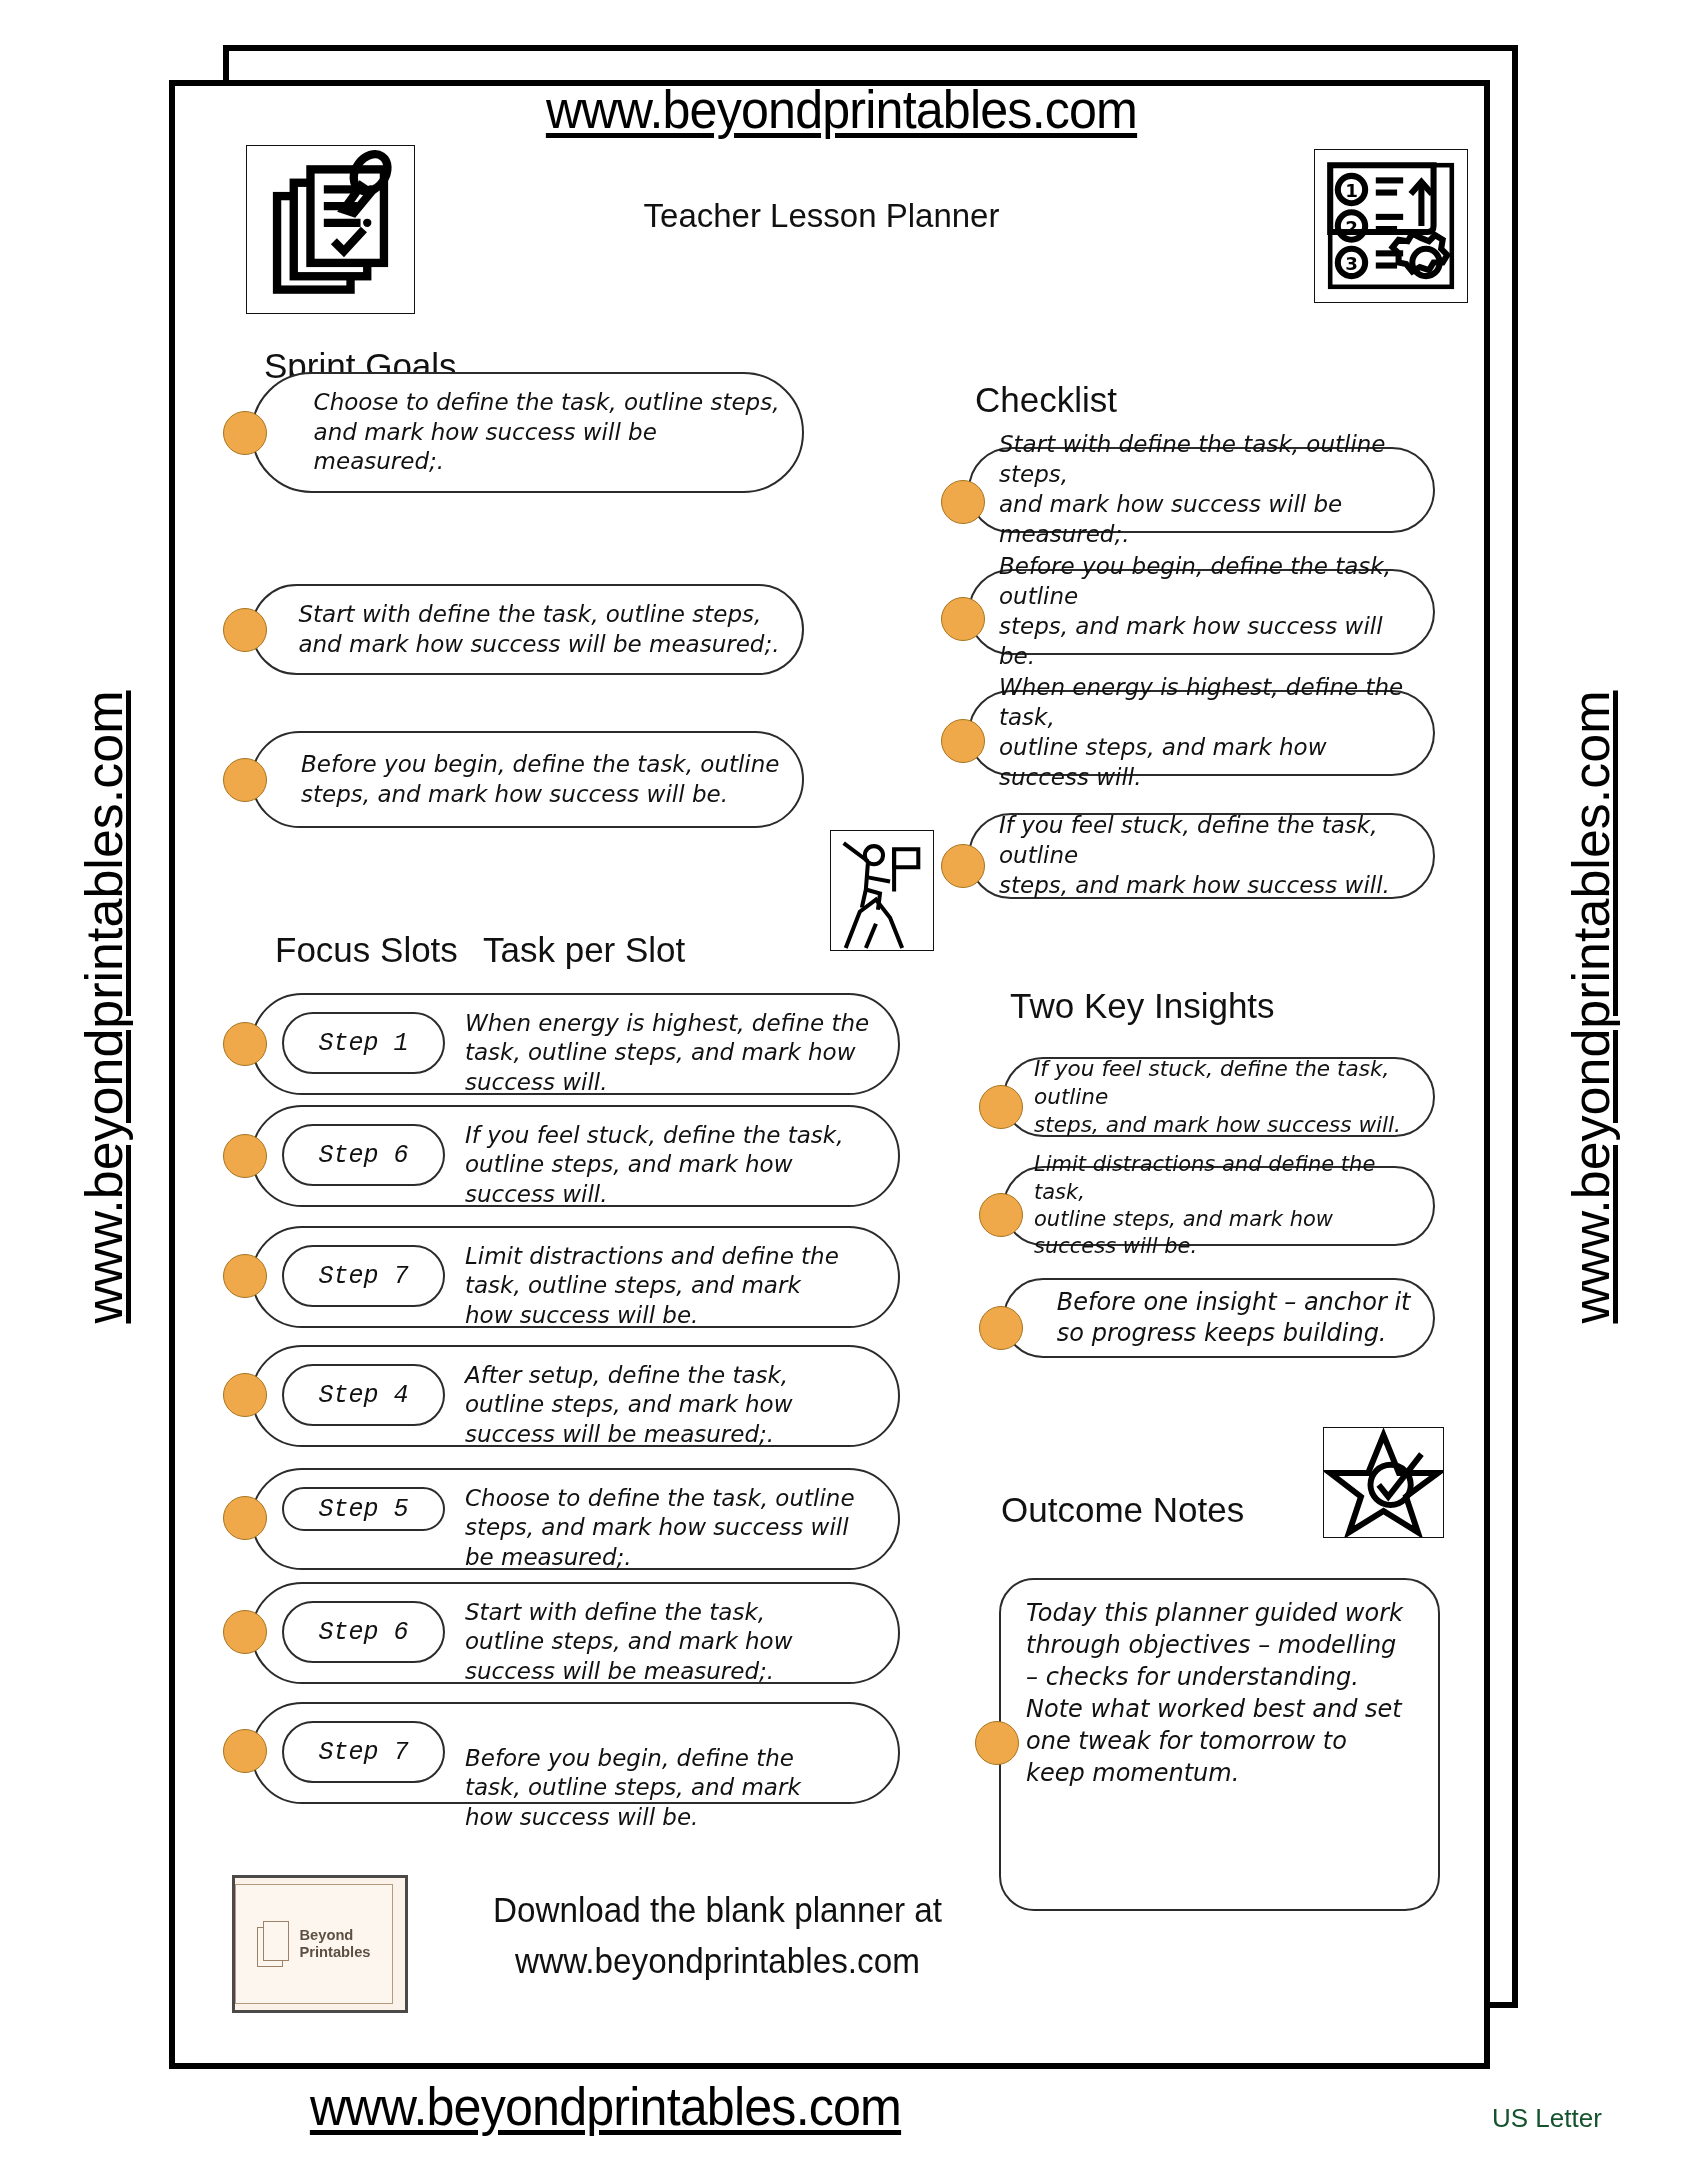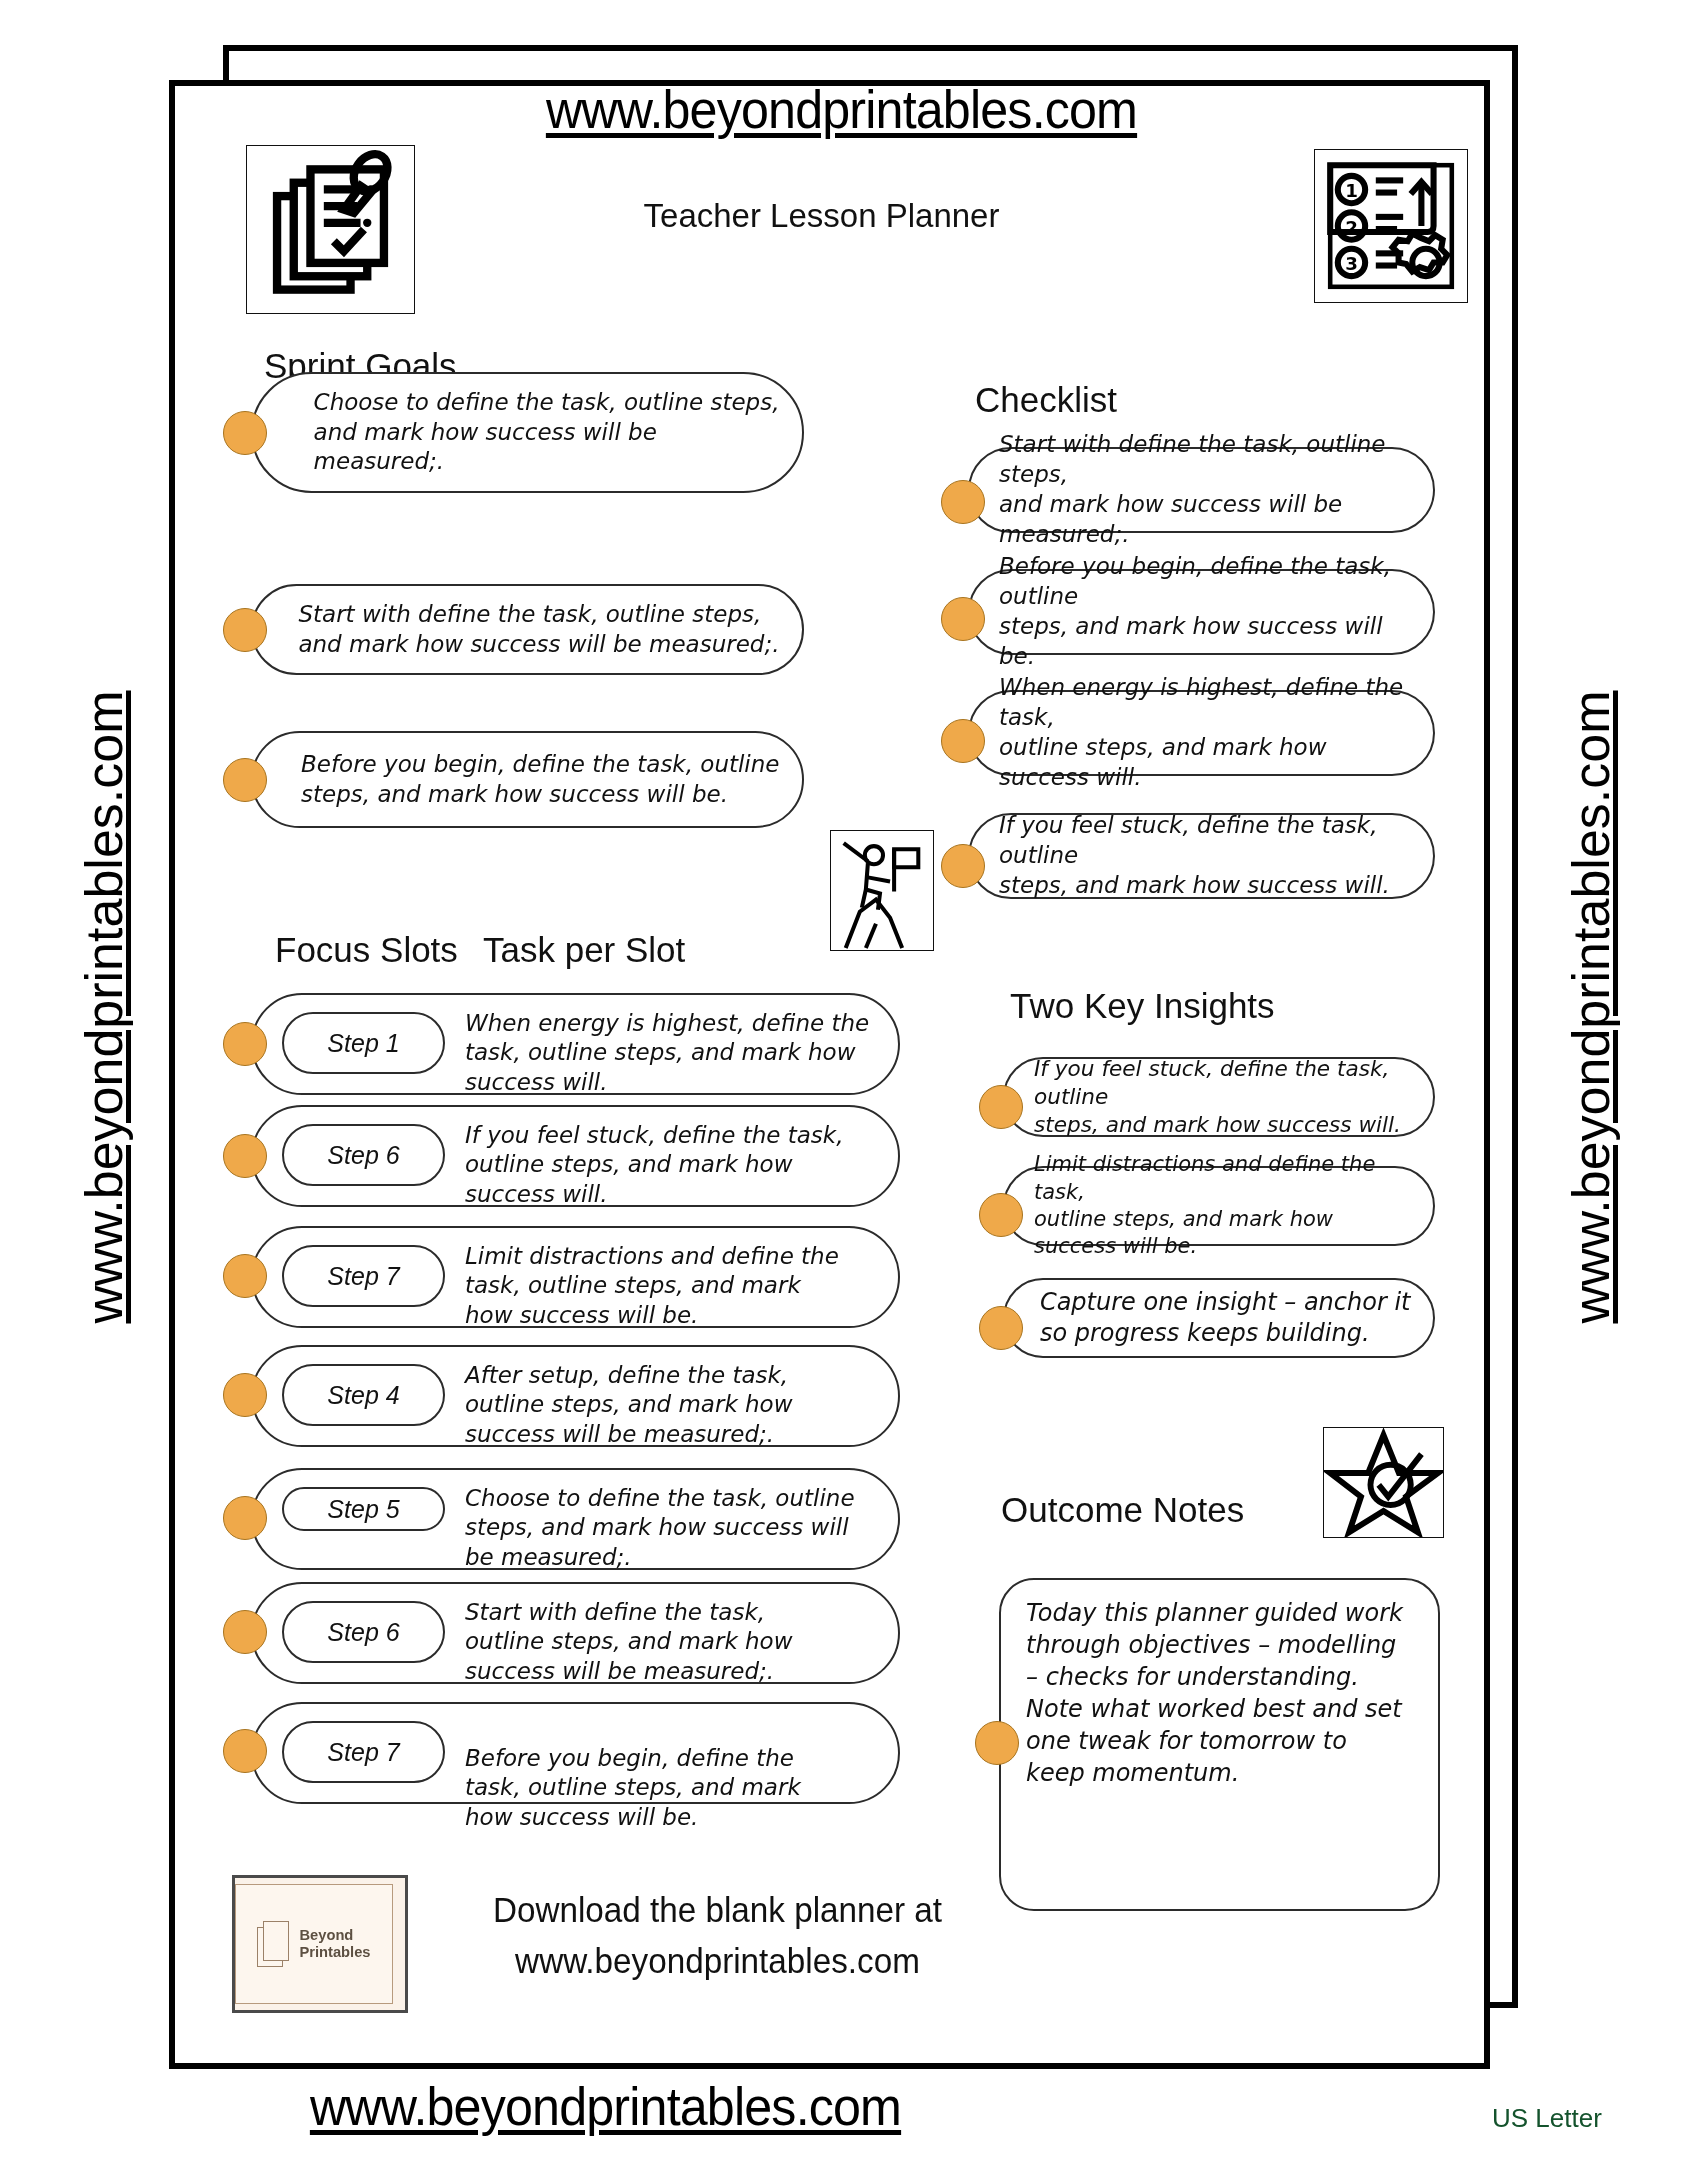--- a/index.html
+++ b/index.html
@@ -201,21 +201,21 @@
     position: absolute;
     left: 31px;
     border: 2.2px solid #2b2b2b;
     border-radius: 864px;
     background: #fff;
     box-sizing: border-box;
     width: 163px;
     display: flex;
     align-items: center;
     justify-content: center;
-    font-family: Liberation Sans, sans-serif;
+    font-family: Liberation Mono, monospace;
     font-style: italic;
     font-size: 25px;
     color: #111;
   }
   .slot-task {
     position: absolute;
     left: 214px;
     font-family: "DejaVu Sans", sans-serif;
     font-style: italic;
     font-size: 23px;
@@ -503,21 +503,21 @@
   </div>
 
   <div class="bullet-dot insight-dot" style="top:1193px"></div>
   <div class="pill insight-pill" style="position:absolute; top:1166px; height:80px;">
     <div class="pill-text" style="font-size:21px">Limit distractions and define the task,
 outline steps, and mark how success will be.</div>
   </div>
 
   <div class="bullet-dot insight-dot" style="top:1306px"></div>
   <div class="pill insight-pill" style="position:absolute; top:1278px; height:80px;">
-    <div class="pill-text" style="font-size:24px">Capture one insight – anchor it
+    <div class="pill-text" style="font-size:24px">Before one insight – anchor it
 so progress keeps building.</div>
   </div>
 
   <div class="section-heading" id="hd-outcome">Outcome Notes</div>
 
   <div class="icon-box" id="icon-star">
     <svg viewBox="0 0 100 92">
       <polygon points="50,6 63,38 96,38 69,58 79,88 50,70 21,88 31,58 5,38 37,38" fill="none" stroke="#000" stroke-width="5"></polygon>
       <circle cx="56" cy="48" r="17" fill="none" stroke="#000" stroke-width="5"></circle>
       <polyline points="46,48 54,58 82,22" fill="none" stroke="#000" stroke-width="5"></polyline>

